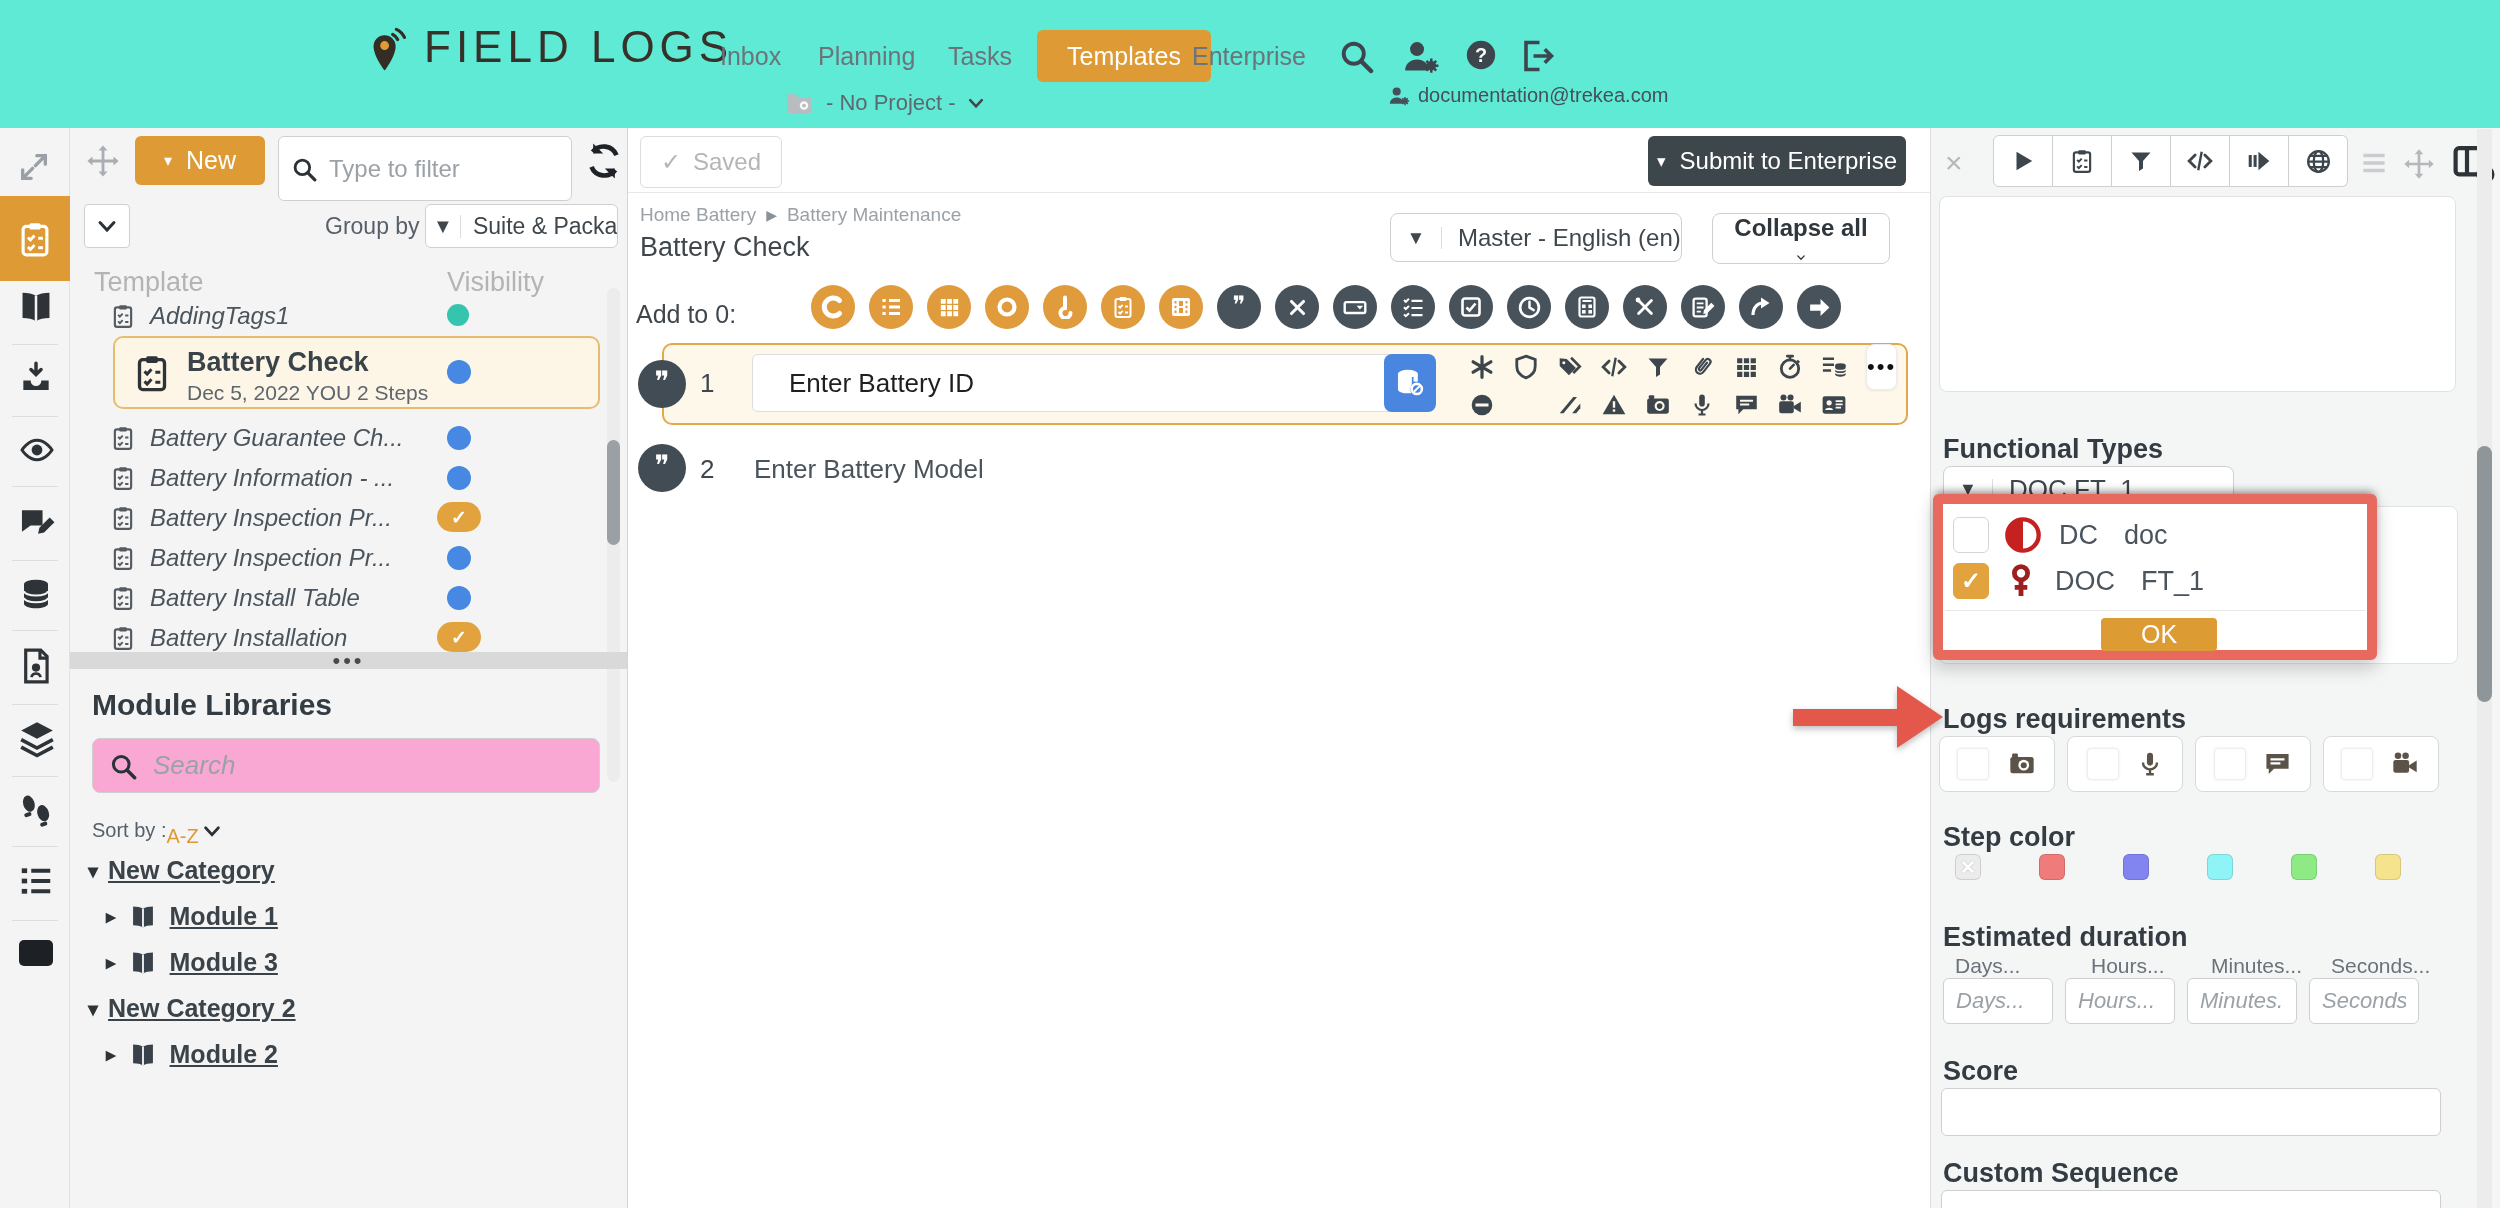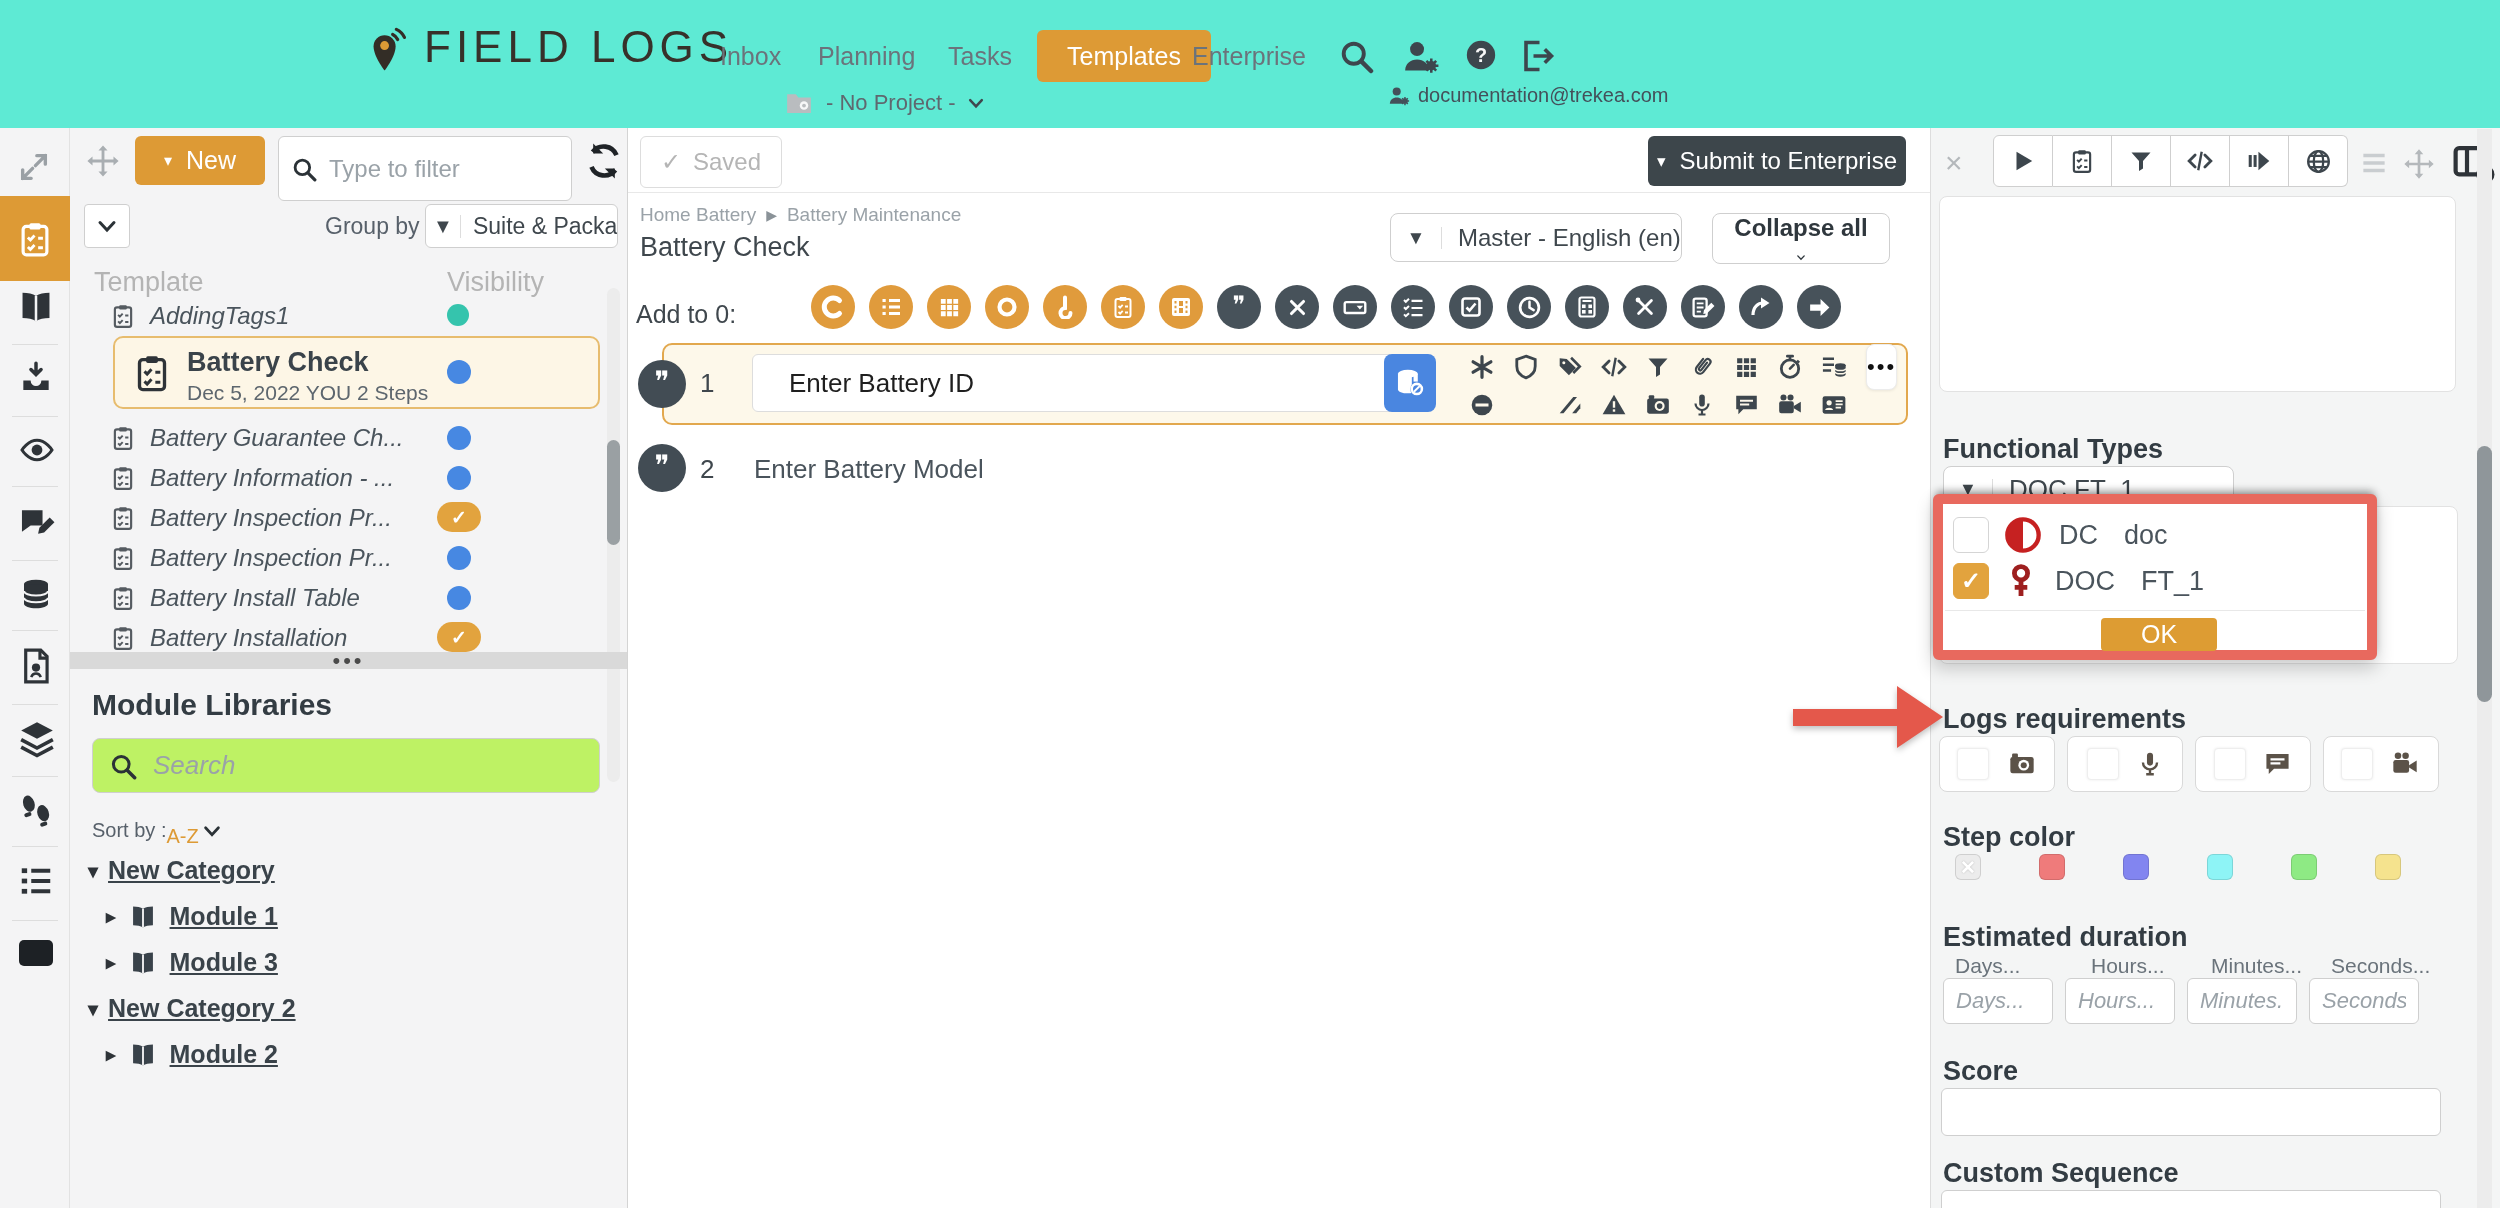--- a/index.html
+++ b/index.html
@@ -47,21 +47,21 @@
   .dot-blue{width:24px;height:24px;border-radius:50%;background:#4788e2;}
   .pill-check{width:44px;height:30px;border-radius:16px;background:#e2a33e;color:#fff;font-size:19px;font-weight:bold;display:flex;align-items:center;justify-content:center;margin-left:-10px;}
   #sel-row{left:43px;top:48px;width:487px;height:73px;background:#fdf6e6;border:2px solid #e7bc6e;border-radius:10px;box-sizing:border-box;cursor:pointer;}
   #sel-row .bigic{position:absolute;left:17px;top:12px;color:#2e3338;}
   #sel-row .t{position:absolute;left:72px;top:9px;font-size:27px;font-weight:bold;color:#3a434a;}
   #sel-row .m{position:absolute;left:72px;top:43px;font-size:21px;color:#5d666e;}
   #list-scroll{left:537px;top:160px;width:13px;height:494px;background:#ececec;border-radius:7px;}
   #list-thumb{left:537px;top:312px;width:13px;height:105px;background:#9aa0a3;border-radius:7px;}
   #splitter{left:0px;top:524px;width:557px;height:17px;background:#d9d9d9;color:#4a4a4a;display:flex;align-items:center;justify-content:center;font-size:22px;letter-spacing:3px;cursor:row-resize;}
   #mlib-title{left:22px;top:560px;font-size:30px;font-weight:bold;color:#333c43;}
-  #mlib-search{left:22px;top:610px;width:508px;height:55px;background:#bef264;border:1px solid #cfcfcf;border-radius:8px;display:flex;align-items:center;box-sizing:border-box;padding:0 16px;gap:14px;}
+  #mlib-search{left:22px;top:610px;width:508px;height:55px;background:#f9a8d4;border:1px solid #cfcfcf;border-radius:8px;display:flex;align-items:center;box-sizing:border-box;padding:0 16px;gap:14px;}
   #mlib-search input{border:0;width:420px;font-size:26px;color:#333;background:transparent;}
   #mlib-search input::placeholder{color:#9aa2a8;font-style:italic;}
   #sortby{left:22px;top:685px;font-size:20px;color:#57606a;display:flex;align-items:center;gap:0;}
   #sortby .az{color:#dd9a35;margin-top:12px;}
   #sortby .chev{color:#2b3237;margin-left:2px;}
   .treecat{left:18px;font-size:25px;font-weight:bold;color:#3a434a;display:flex;align-items:center;gap:10px;cursor:pointer;}
   .treecat .tri{font-size:20px;color:#2e3338;}
   .treecat .lbl{text-decoration:underline;}
   .treemod{left:36px;font-size:25px;font-weight:bold;color:#3a434a;display:flex;align-items:center;gap:12px;cursor:pointer;}
   .treemod .tri{font-size:19px;color:#2e3338;}

